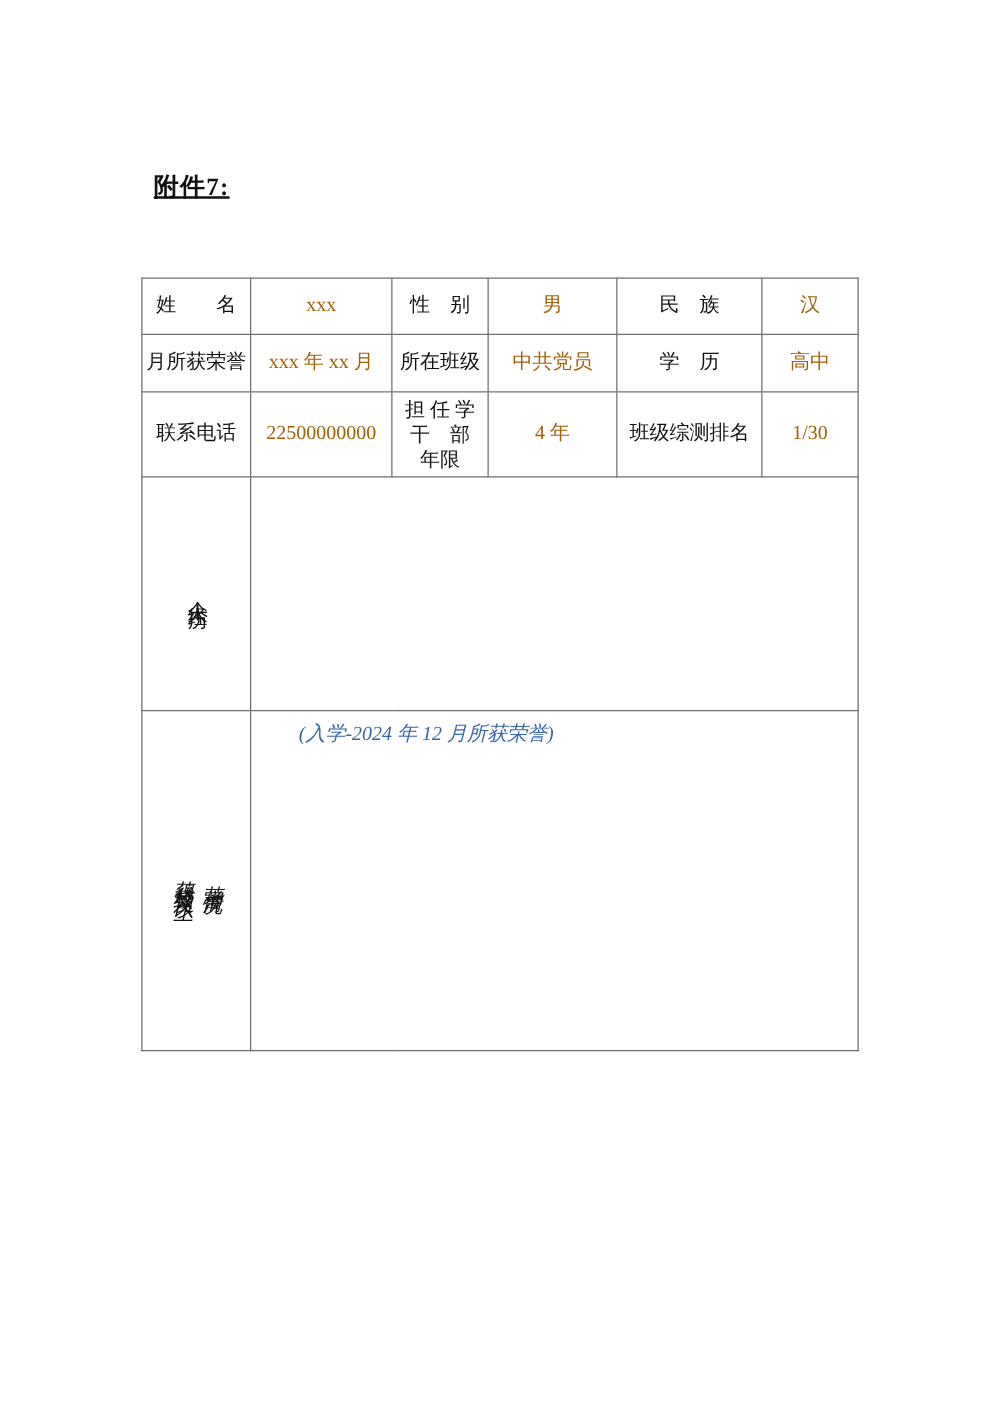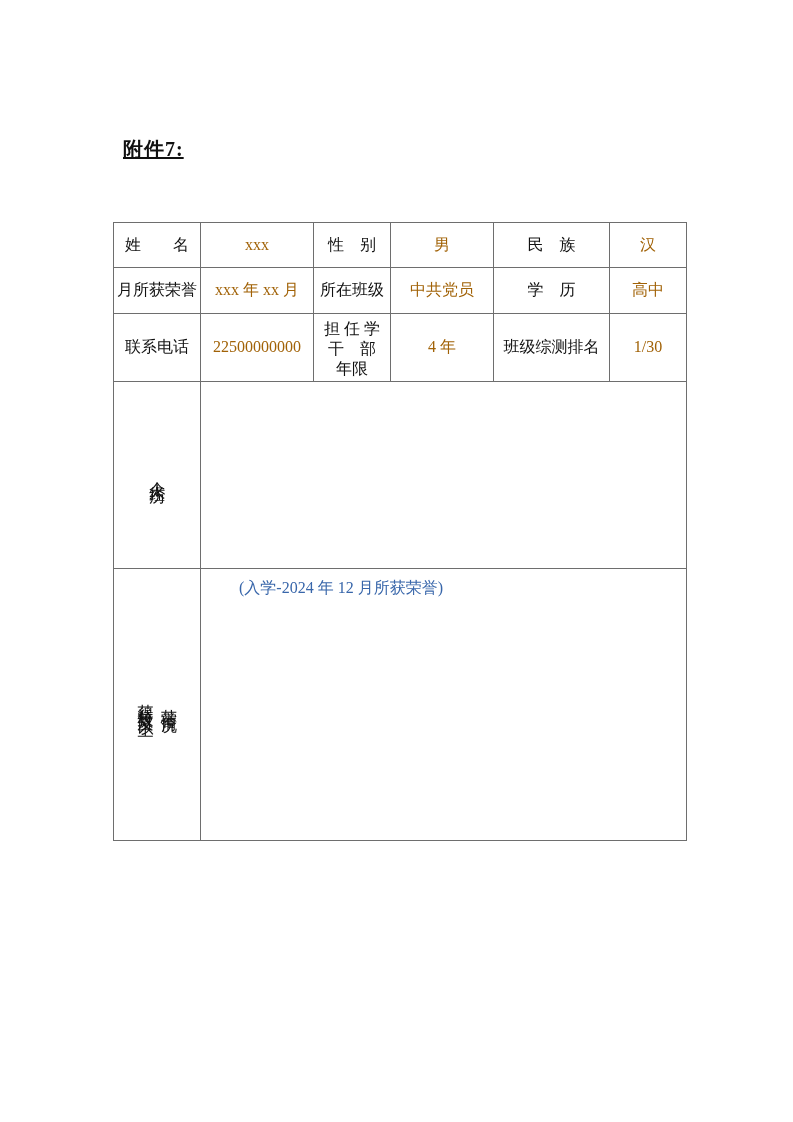--- a/index.html
+++ b/index.html
@@ -63,21 +63,21 @@
     line-height: 1.25;
     padding: 5px 2px 2px 2px;
     vertical-align: top;
   }
   tr.r1 { height: 45px; }
   tr.r2 { height: 46px; }
   tr.r3 { height: 47px; }
   tr.r4 { height: 47px; }
   tr.r5 { height: 56px; }
   tr.r6 { height: 187px; }
-  tr.r7 { height: 272px; }
+  tr.r7 { height: 272px; font-style: italic; }
   .vtext {
     writing-mode: vertical-lr;
     text-orientation: upright;
     letter-spacing: 3px;
     line-height: 1.15;
     display: inline-block;
   }
   .vwrap {
     display: inline-flex;
     flex-direction: row;

